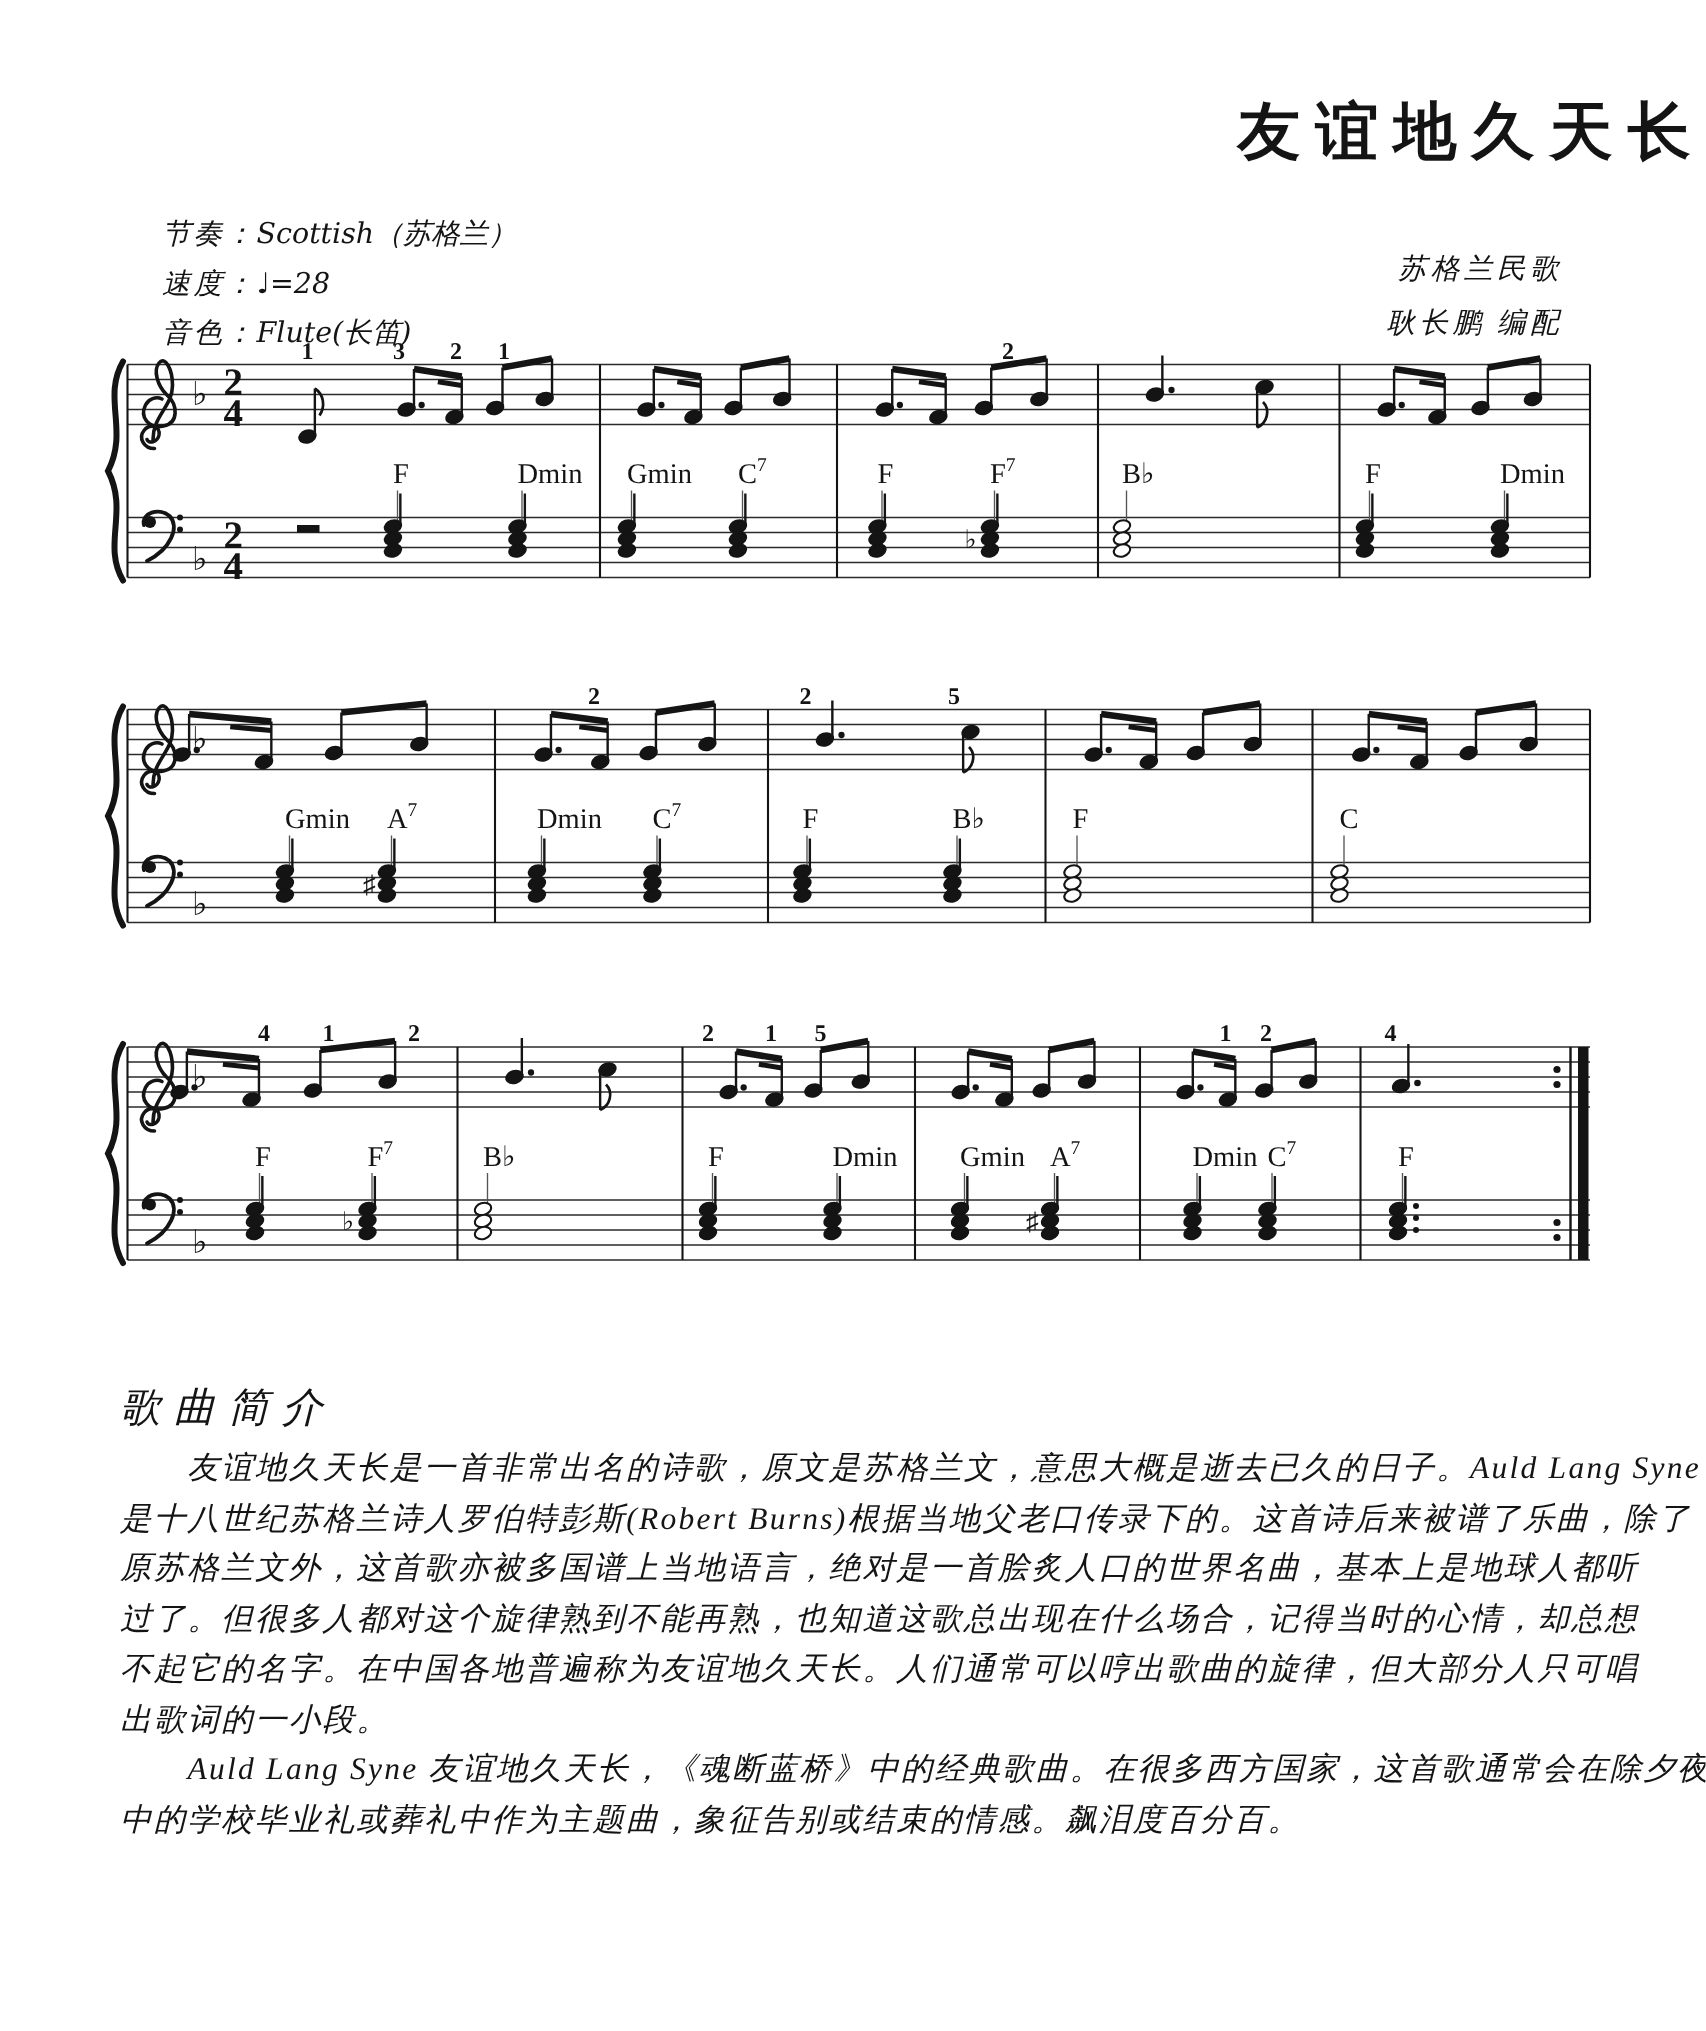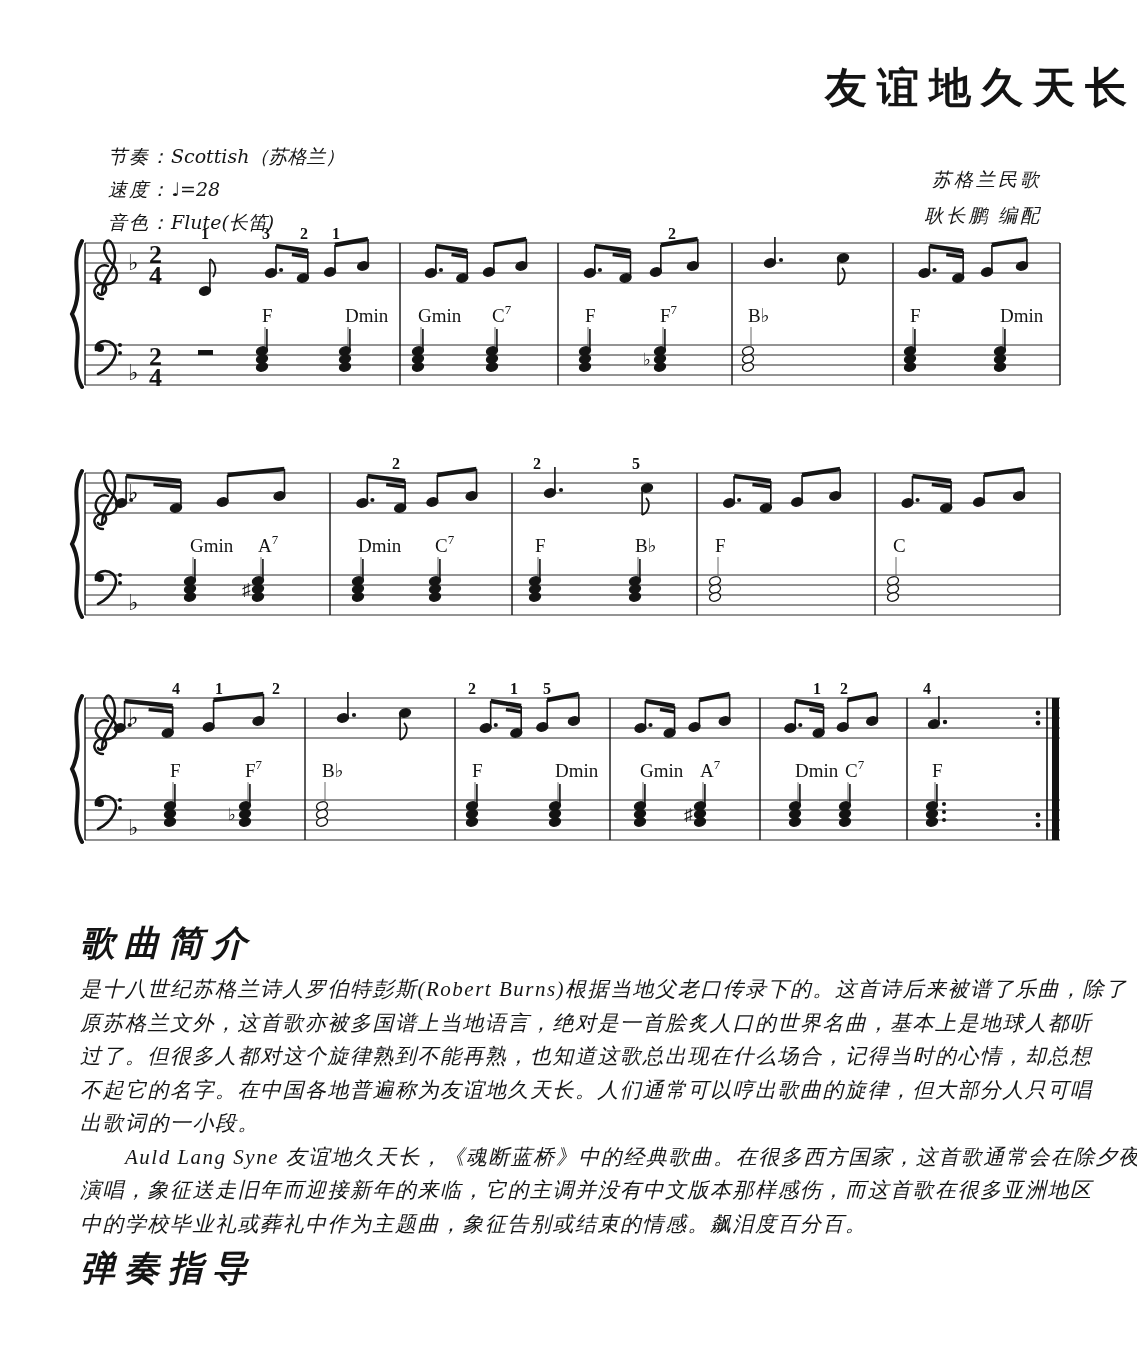--- a/index.html
+++ b/index.html
@@ -12,21 +12,21 @@
     position:absolute;top:60px;left:0;width:100%;text-align:right;
     font-size:42px;font-weight:bold;letter-spacing:10px;
     font-family:"Liberation Serif","DejaVu Serif",serif;
   }
   .meta-left{position:absolute;left:108px;top:140px;font-size:19px;line-height:32px;font-style:italic;}
   .meta-left .lbl{letter-spacing:2px;}
   .meta-left .val{font-family:"DejaVu Serif",serif;}
   .meta-right{position:absolute;right:95px;top:150px;font-size:19px;line-height:36px;text-align:right;font-style:italic;letter-spacing:3px;margin-top:12px;}
   .system-svg{position:absolute;left:0;}
   .sections{position:absolute;left:80px;top:920px;width:1008px;}
-  .sec-heading{font-size:35px;font-weight:bold;letter-spacing:9px;margin:0 0 6px 0;font-style:italic;}
+  .sec-heading{font-size:27px;font-weight:normal;letter-spacing:9px;margin:0 0 6px 0;font-style:italic;}
   .pline{font-size:21px;line-height:33.5px;letter-spacing:1.5px;font-style:italic;white-space:nowrap;}
   .guide-heading{margin-top:4px;}
 </style>
 </head>
 <body>
 
 <div class="title">友谊地久天长</div>
 
 <div class="meta-left">
   <div><span class="lbl">节奏：</span><span class="val">Scottish（苏格兰）</span></div>
@@ -483,23 +483,22 @@
       <circle cx="1038" cy="135" r="2.4" fill="#141414"></circle>
       <circle cx="1038" cy="145" r="2.4" fill="#141414"></circle>
       <line x1="1047" y1="18" x2="1047" y2="160" stroke="#141414" stroke-width="1.6"></line>
       <rect x="1052" y="18" width="7" height="142" fill="#141414"></rect>
     </svg>
   </div>
 
 <div class="sections">
   <h2 class="sec-heading">歌曲简介</h2>
   <div id="intro-lines">
+      <div class="pline">　　友谊地久天长是一首非常出名的诗歌，原文是苏格兰文，意思大概是逝去已久的日子。Auld Lang Syne</div>
       <div class="pline">是十八世纪苏格兰诗人罗伯特彭斯(Robert Burns)根据当地父老口传录下的。这首诗后来被谱了乐曲，除了</div>
       <div class="pline">原苏格兰文外，这首歌亦被多国谱上当地语言，绝对是一首脍炙人口的世界名曲，基本上是地球人都听</div>
       <div class="pline">过了。但很多人都对这个旋律熟到不能再熟，也知道这歌总出现在什么场合，记得当时的心情，却总想</div>
       <div class="pline">不起它的名字。在中国各地普遍称为友谊地久天长。人们通常可以哼出歌曲的旋律，但大部分人只可唱</div>
       <div class="pline">出歌词的一小段。</div>
       <div class="pline">　　Auld Lang Syne 友谊地久天长，《魂断蓝桥》中的经典歌曲。在很多西方国家，这首歌通常会在除夕夜</div>
-      <div class="pline">演唱，象征送走旧年而迎接新年的来临，它的主调并没有中文版本那样感伤，而这首歌在很多亚洲地区</div>
       <div class="pline">中的学校毕业礼或葬礼中作为主题曲，象征告别或结束的情感。飙泪度百分百。</div>
     </div>
-  <h2 class="sec-heading guide-heading">弹奏指导</h2>
 </div>
 
 </body></html>

